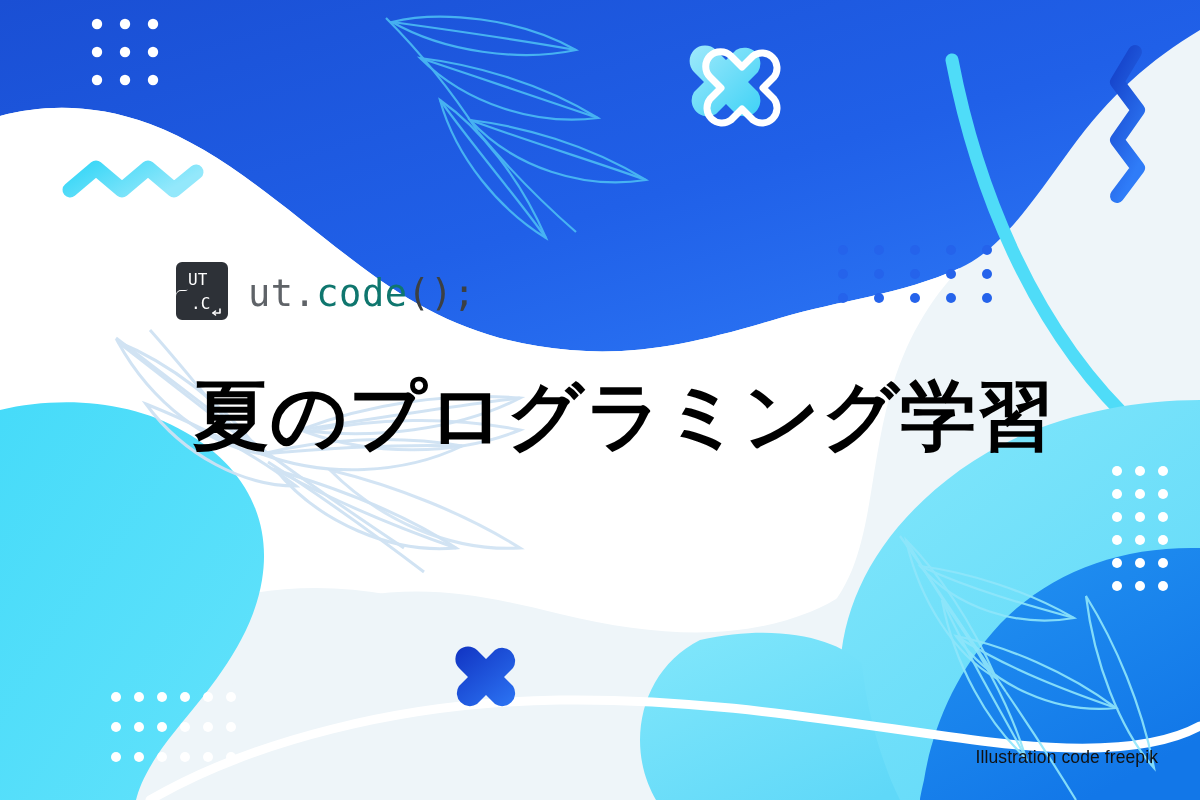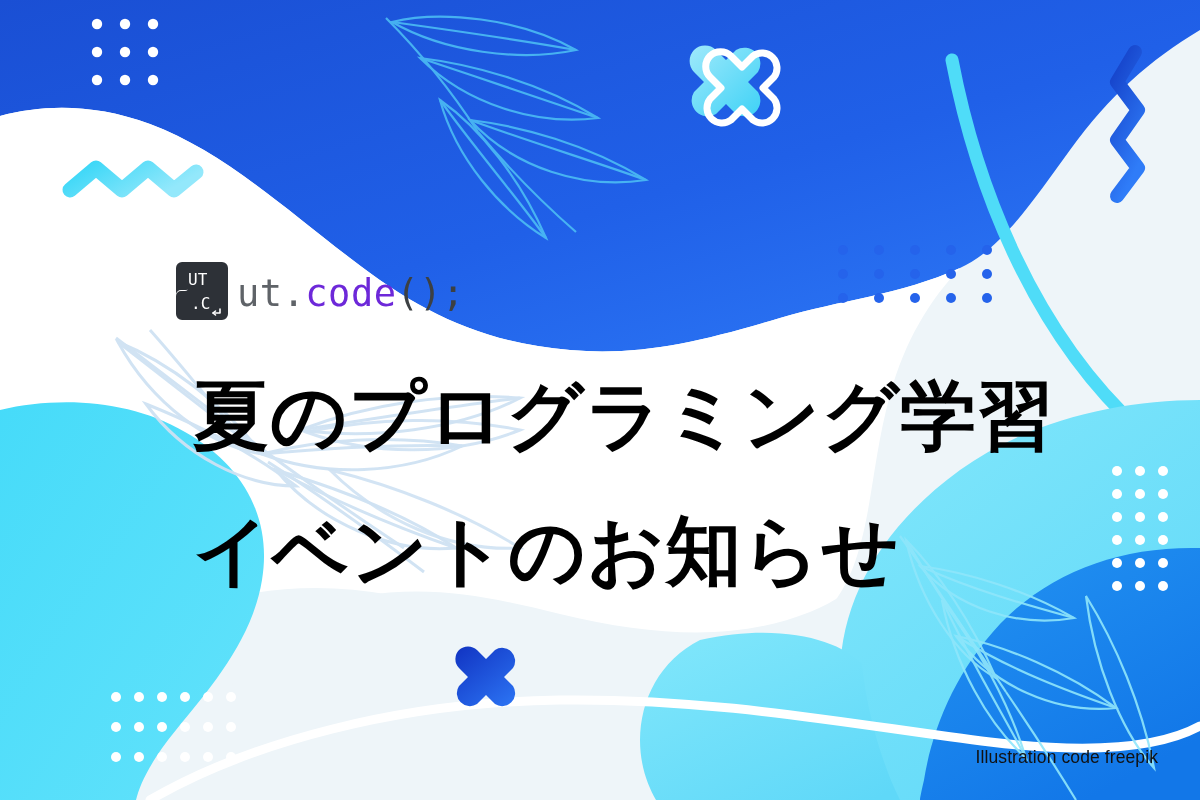--- a/index.html
+++ b/index.html
@@ -10,41 +10,41 @@
     width:1200px;height:800px;
     overflow:hidden;
     background:#eef5f9;
   }
   .layer{position:absolute;top:0;left:0;width:1200px;height:800px;}
   svg.layer{display:block;}
 
   
   #brand{
     position:absolute;left:176px;top:262px;
-    display:flex;align-items:center;gap:9px;
+    display:flex;align-items:center;gap:20px;
     z-index:40;
   }
   #logo-mark{
     position:relative;
     width:52px;height:58px;
     flex:0 0 auto;
   }
   #logo-mark svg{display:block;}
   #brand-text{
     font-family:"DejaVu Sans Mono","Liberation Mono",monospace;
     font-size:37px;
     letter-spacing:0.5px;
     white-space:nowrap;
     line-height:1;
     color:#3c4043;
     font-weight:400;
     position:relative;
     top:2px;
   }
-  #brand-text .g{color:#6d28d9;}
+  #brand-text .g{color:#0f766e;}
   #brand-text .gray{color:#5f6368;}
 
   
   #headline{
     position:absolute;left:176px;top:340px;
     z-index:40;
     color:#000;
     font-family:"DejaVu Sans","Liberation Sans",sans-serif;
     font-weight:700;
     font-size:76px;
@@ -324,18 +324,17 @@
           <path d="M44,47 v4 h-7"></path>
           <path d="M39.5,49 L37,51 L39.5,53"></path>
         </g>
       </svg>
     </div>
     <div id="brand-text"><span class="gray">ut.</span><span class="g">code</span><span>();</span></div>
   </div>
 
   <div id="headline">
     <div>夏のプログラミング学習</div>
-    <div>イベントのお知らせ</div>
   </div>
 
   <div id="credit">Illustration code freepik</div>
 
 </div>
 
 </body></html>

